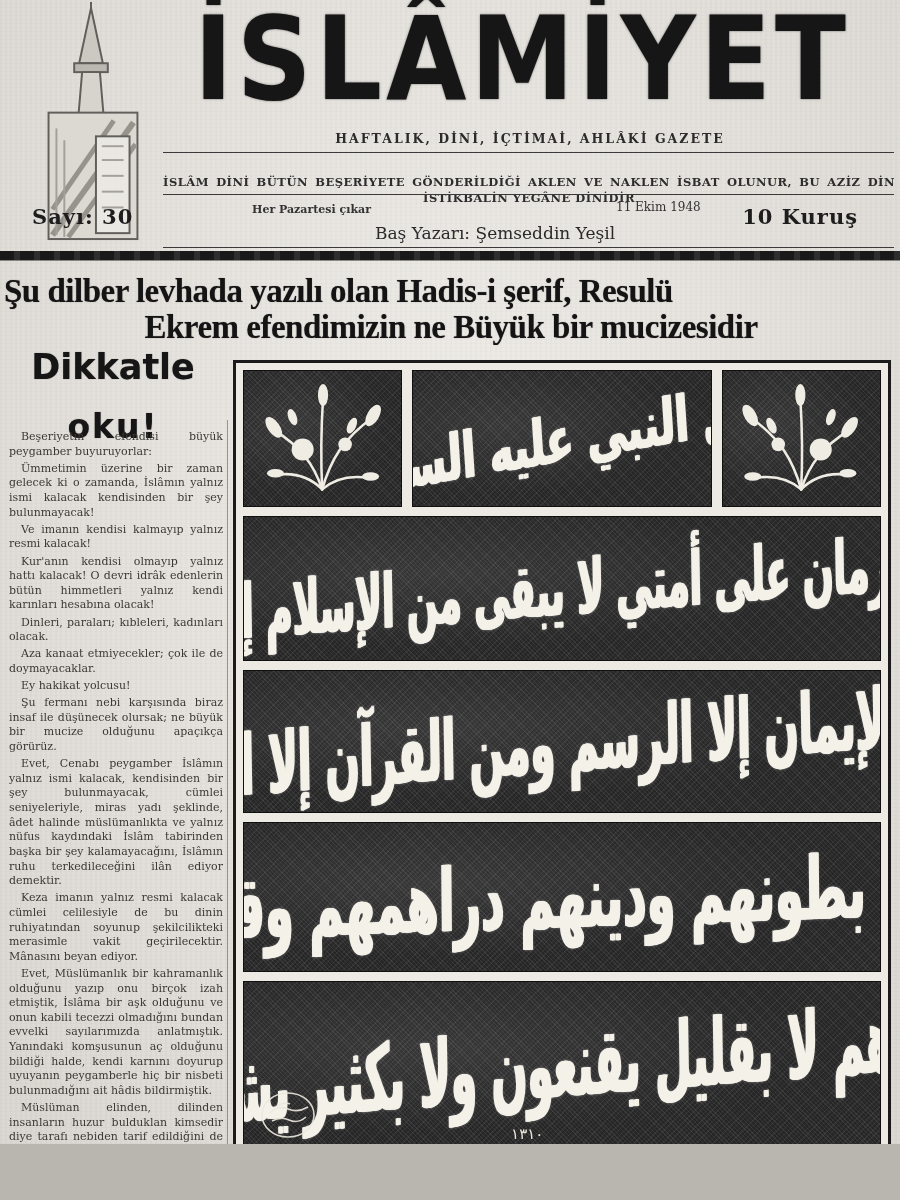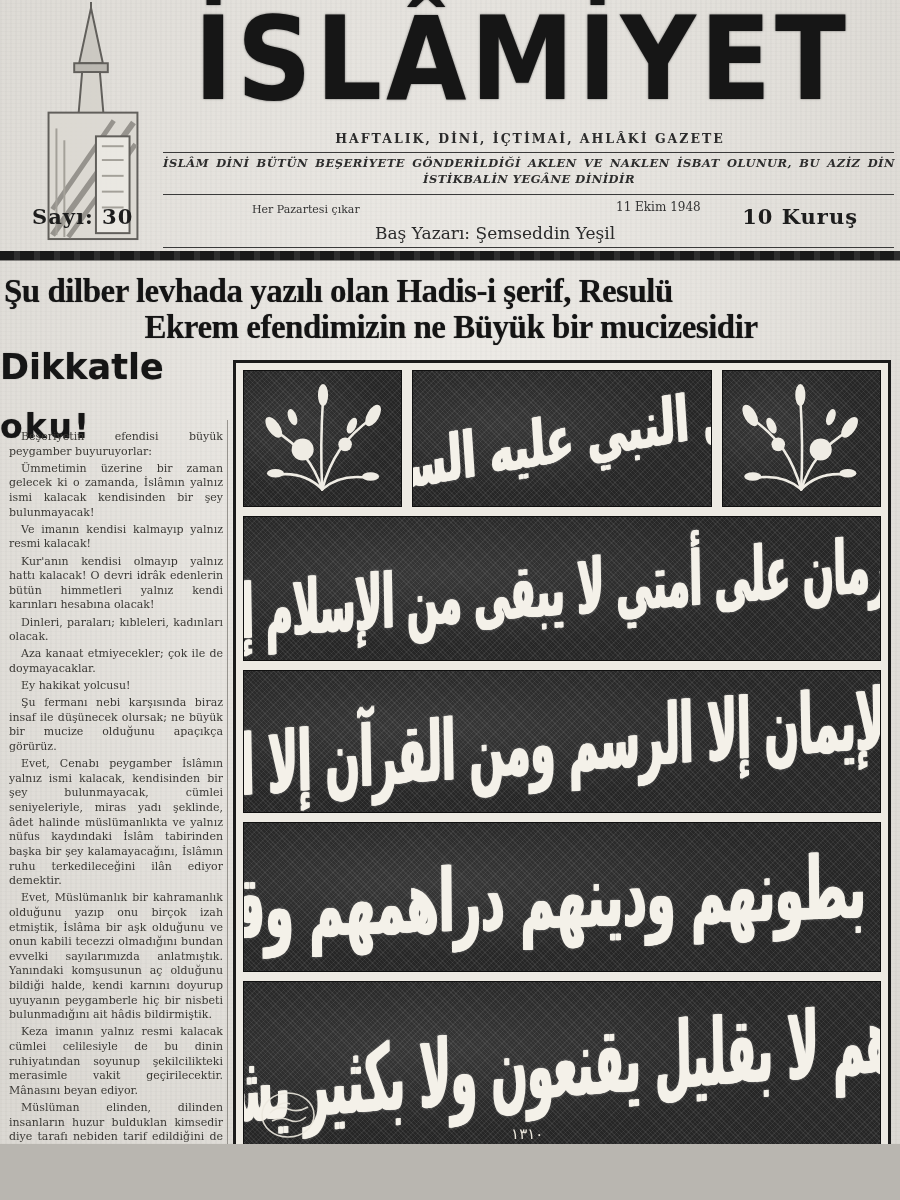--- a/index.html
+++ b/index.html
@@ -29,49 +29,48 @@
     white-space: nowrap;
   }
   .subtitle {
     position: absolute; left: 165px; top: 131px; width: 730px;
     text-align: center; font-size: 12.5px; font-weight: bold; letter-spacing: 2px;
     color: #2b2b2b;
   }
   .rule { position: absolute; height: 0; border-top: 1.5px solid #3a3a3a; }
   .rule-1 { left: 163px; right: 6px; top: 152px; }
   .motto {
-    position: absolute; left: 163px; top: 155px; width: 732px;
+    position: absolute; left: 163px; top: 174px; width: 732px;
     font-size: 11.5px; font-weight: bold; color: #2d2d2d; letter-spacing: .5px;
     line-height: 1.4;
-    font-style: italic;
   }
   .motto .l1 { text-align: justify; text-align-last: justify; white-space: normal; }
   .motto .l2 { text-align: center; }
   .rule-2 { left: 163px; right: 6px; top: 194px; }
   .issue-no { position: absolute; left: 32px; top: 204px; font-size: 21px; font-weight: bold; letter-spacing: 1px; }
-  .frequency { position: absolute; left: 252px; top: 203px; font-size: 11px; font-weight: normal; color: #333; }
+  .frequency { position: absolute; left: 252px; top: 203px; font-size: 11px; font-weight: bold; color: #333; }
   .date { position: absolute; left: 616px; top: 200px; font-size: 12px; color: #333; }
   .price { position: absolute; right: 42px; top: 204px; font-size: 21px; font-weight: bold; letter-spacing: 1px; }
   .editor { position: absolute; left: 300px; top: 223px; width: 390px; text-align: center; font-size: 17px; color: #2a2a2a; }
   .rule-3 { left: 163px; right: 6px; top: 247px; }
   .heavy-band {
     position: absolute; left: 0; right: 0; top: 251px; height: 9px;
     background: repeating-linear-gradient(90deg, #191919 0 14px, #2e2e2e 14px 20px);
     box-shadow: 0 1px 0 rgba(0,0,0,.4);
   }
   
   .headline {
     position: absolute; left: 4px; top: 273px; width: 894px;
     font-family: Liberation Serif, serif; font-weight: 800;
     color: #141414; line-height: 1.1; text-shadow: 0 0 1px rgba(0,0,0,.5);
   }
   .headline .h-l1 { font-size: 33px; white-space: nowrap; letter-spacing: -.5px; }
   .headline .h-l2 { font-size: 33px; text-align: center; letter-spacing: -.5px; }
   .kicker {
-    position: absolute; left: 0; top: 347px; width: 226px; text-align: left;
+    position: absolute; left: 0; top: 347px; width: 226px; text-align: center;
     font-family: "DejaVu Sans", sans-serif; font-weight: 800; color: #161616;
     text-shadow: 0 0 1px rgba(0,0,0,.5);
   }
   .kicker .k-l1 { font-size: 35px; }
   .kicker .k-l2 { font-size: 33px; margin-top: 20px; letter-spacing: 2px; }
   
   .article {
     position: absolute; left: 9px; top: 430px; width: 214px;
     font-size: 11px; line-height: 1.33; color: #3b3935;
     text-align: justify;
@@ -186,22 +185,22 @@
   <div class="article">
     <p>Beşeriyetin efendisi büyük peygamber buyuruyorlar:</p>
     <p>Ümmetimin üzerine bir zaman gelecek ki o zamanda, İslâmın yalnız ismi kalacak kendisinden bir şey bulunmayacak!</p>
     <p>Ve imanın kendisi kalmayıp yalnız resmi kalacak!</p>
     <p>Kur'anın kendisi olmayıp yalnız hattı kalacak! O devri idrâk edenlerin bütün himmetleri yalnız kendi karınları hesabına olacak!</p>
     <p>Dinleri, paraları; kıbleleri, kadınları olacak.</p>
     <p>Aza kanaat etmiyecekler; çok ile de doymayacaklar.</p>
     <p>Ey hakikat yolcusu!</p>
     <p>Şu fermanı nebi karşısında biraz insaf ile düşünecek olursak; ne büyük bir mucize olduğunu apaçıkça görürüz.</p>
     <p>Evet, Cenabı peygamber İslâmın yalnız ismi kalacak, kendisinden bir şey bulunmayacak, cümlei seniyeleriyle, miras yadı şeklinde, âdet halinde müslümanlıkta ve yalnız nüfus kaydındaki İslâm tabirinden başka bir şey kalamayacağını, İslâmın ruhu terkedileceğini ilân ediyor demektir.</p>
+    <p>Keza imanın yalnız resmi kalacak cümlei celilesiyle de bu dinin ruhiyatından soyunup şekilcilikteki merasimle vakit geçirilecektir. Mânasını beyan ediyor.</p>
     <p>Evet, Müslümanlık bir kahramanlık olduğunu yazıp onu birçok izah etmiştik, İslâma bir aşk olduğunu ve onun kabili tecezzi olmadığını bundan evvelki sayılarımızda anlatmıştık. Yanındaki komşusunun aç olduğunu bildiği halde, kendi karnını doyurup uyuyanın peygamberle hiç bir nisbeti bulunmadığını ait hâdis bildirmiştik.</p>
-    <p>Keza imanın yalnız resmi kalacak cümlei celilesiyle de bu dinin ruhiyatından soyunup şekilcilikteki merasimle vakit geçirilecektir. Mânasını beyan ediyor.</p>
     <p>Müslüman elinden, dilinden insanların huzur bulduklan kimsedir diye tarafı nebiden tarif edildiğini de yazmıştık.</p>
     <p>Müslüman, hiç bir vakit zalime; münafıka, kâfire, mürtedde, müşrike boyun eğmeyen bir kahraman olduğunu da izah etmiştik.</p>
 
   </div>
   <div class="col-divider"></div>
 
   <div class="callig-frame">
     <div class="row-1">
       <div class="panel orn-cell">
         <svg class="ornament" viewBox="0 0 170 130">

